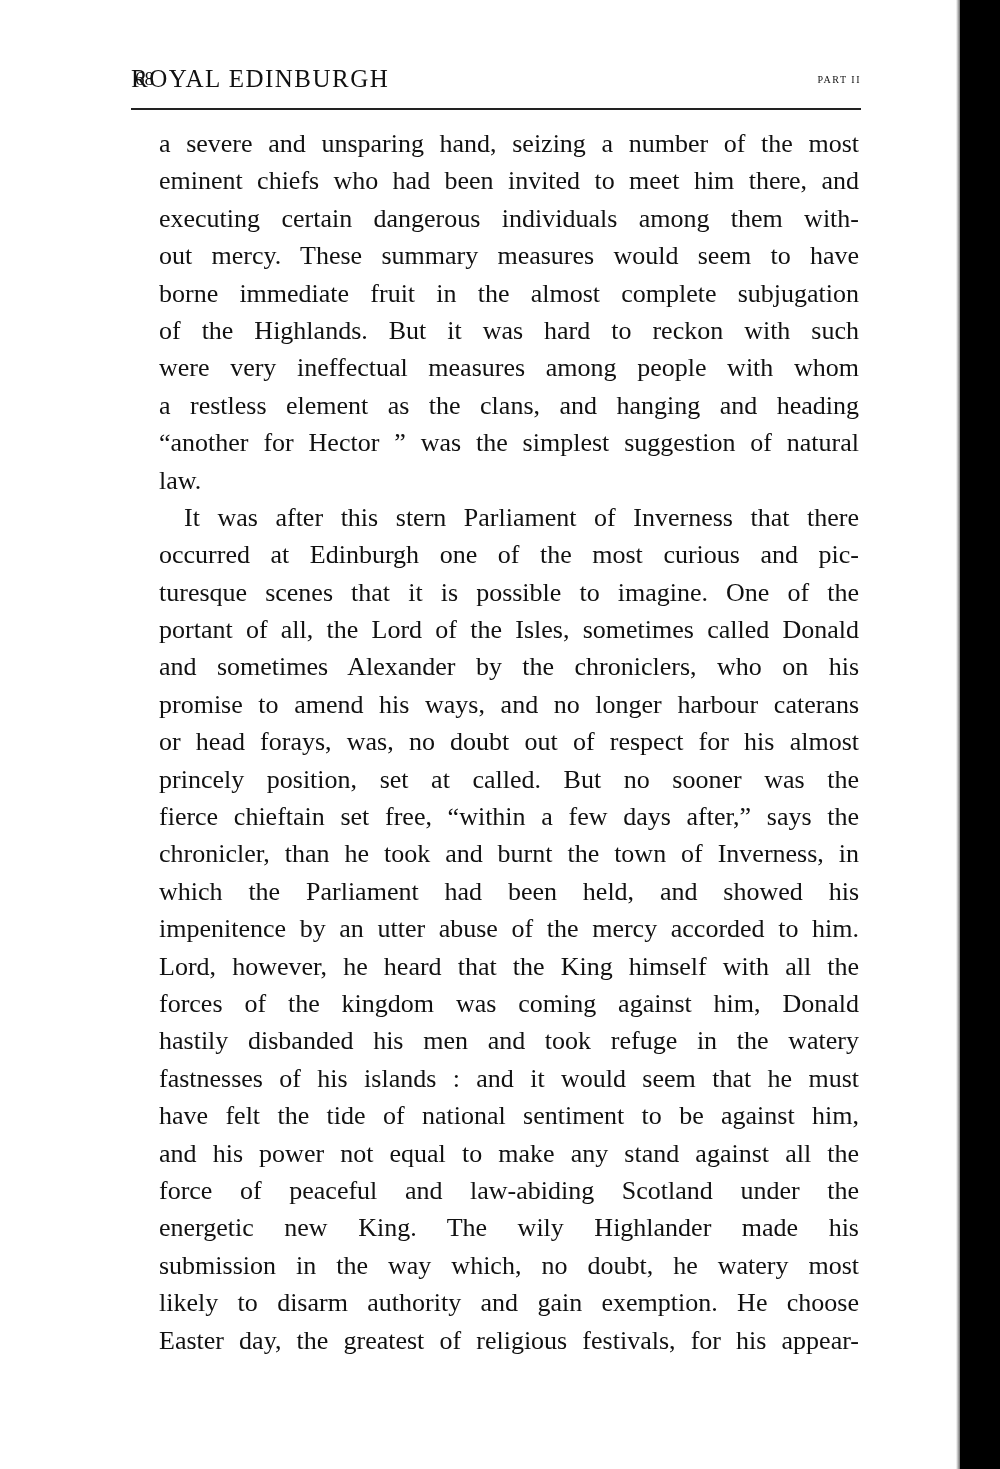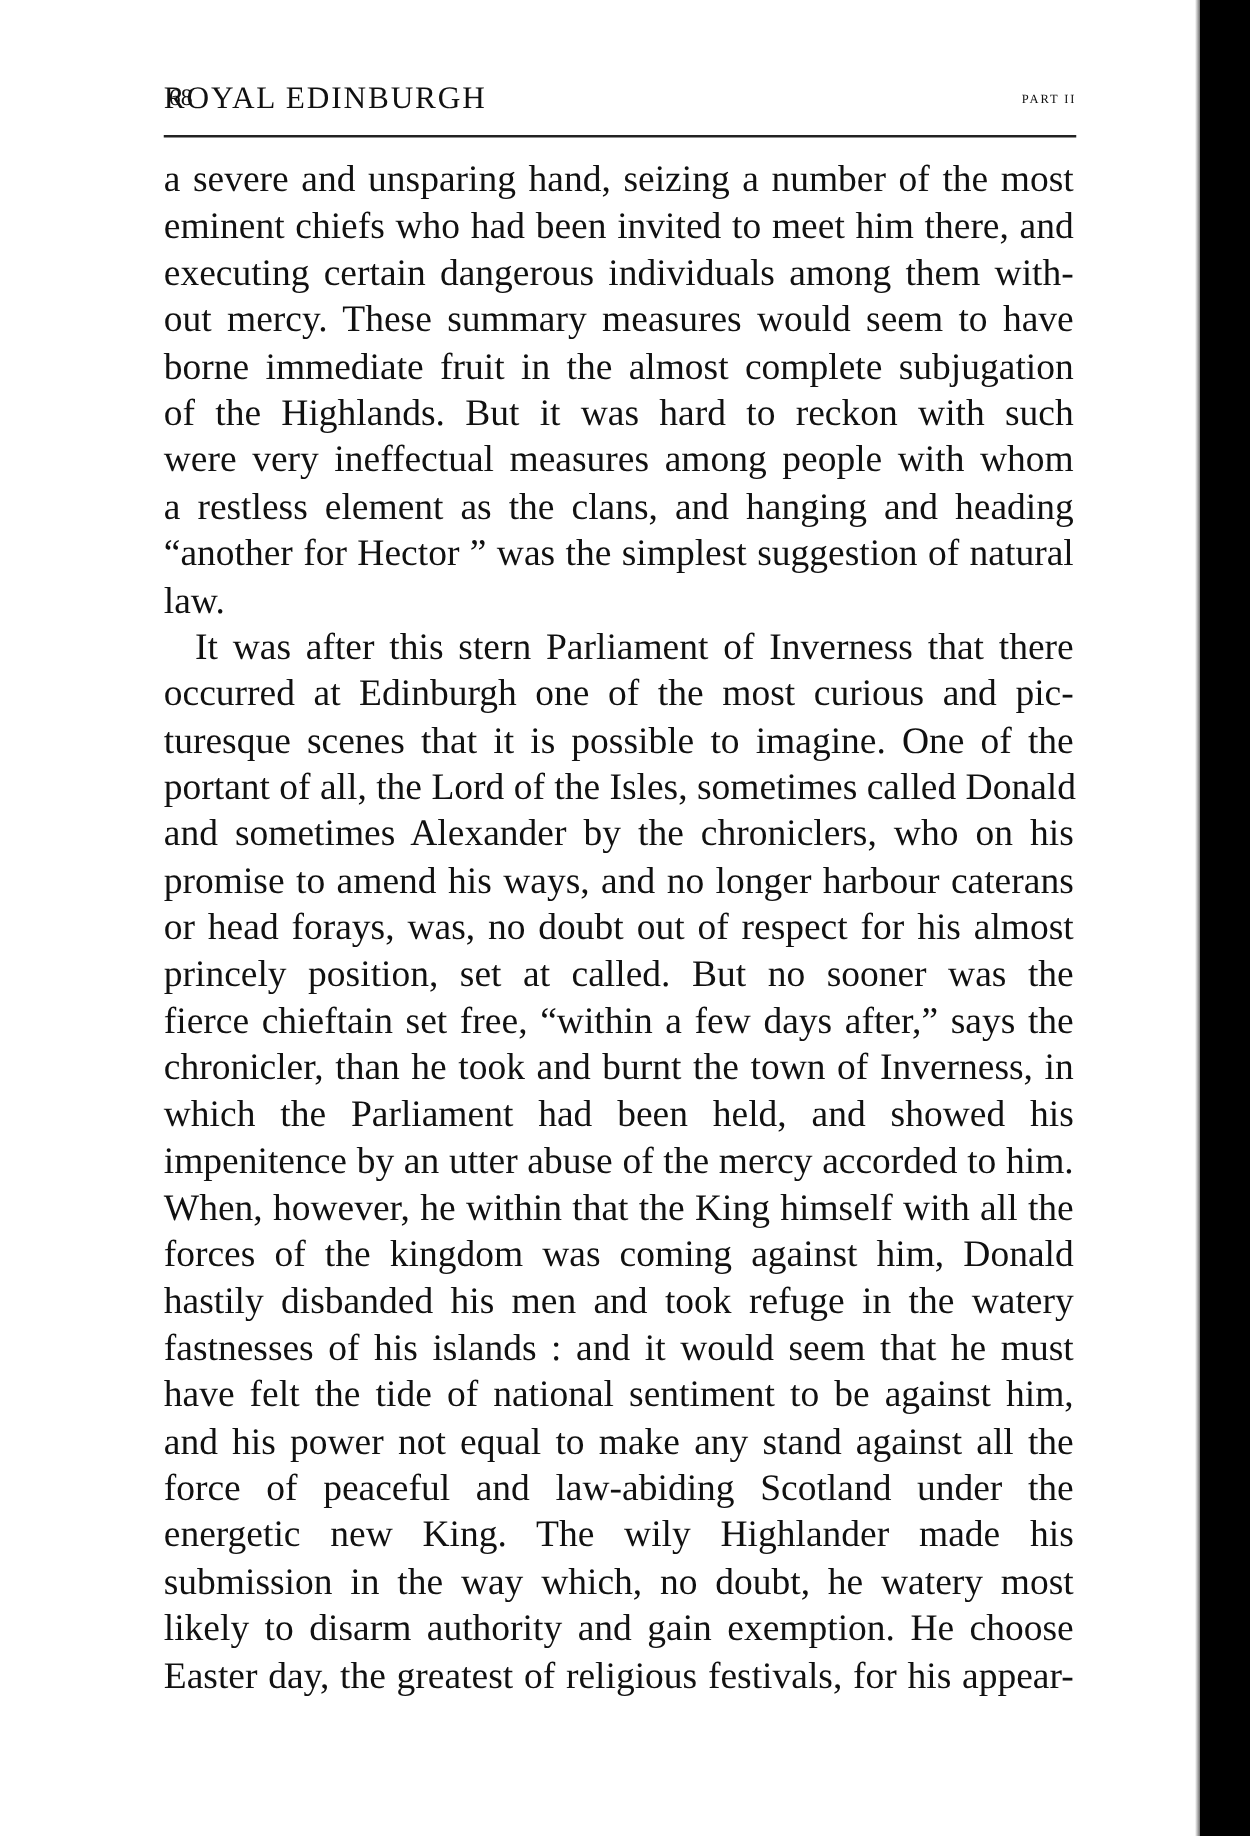--- a/index.html
+++ b/index.html
@@ -67,25 +67,26 @@
     .body-text {
       position: absolute;
       left: 131px;
       top: 125px;
       width: 728px;
     }
     .line {
       display: block;
       height: 37.4px;
       line-height: 37.4px;
-      font-size: 30px;
+      font-size: 26px;
       white-space: nowrap;
       text-align: justify;
       text-align-last: justify;
       overflow: visible;
+      margin-left: 28px;
     }
     .line.last {
       text-align-last: left;
     }
     .line.indent {
       padding-left: 25px;
     }
     .binding-edge {
       position: absolute;
       top: 0;
@@ -135,21 +136,21 @@
       <span class="line">turesque scenes that it is possible to imagine.  One of the</span>
       <span class="line">portant of all, the Lord of the Isles, sometimes called Donald</span>
       <span class="line">and sometimes Alexander by the chroniclers, who on his</span>
       <span class="line">promise to amend his ways, and no longer harbour caterans</span>
       <span class="line">or head forays, was, no doubt out of respect for his almost</span>
       <span class="line">princely position, set at called.  But no sooner was the</span>
       <span class="line">fierce chieftain set free, “within a few days after,” says the</span>
       <span class="line">chronicler, than he took and burnt the town of Inverness, in</span>
       <span class="line">which the Parliament had been held, and showed his</span>
       <span class="line">impenitence by an utter abuse of the mercy accorded to him.</span>
-      <span class="line">When, however, he within that the King himself with all the</span>
+      <span class="line">Lord, however, he heard that the King himself with all the</span>
       <span class="line">forces of the kingdom was coming against him, Donald</span>
       <span class="line">hastily disbanded his men and took refuge in the watery</span>
       <span class="line">fastnesses of his islands : and it would seem that he must</span>
       <span class="line">have felt the tide of national sentiment to be against him,</span>
       <span class="line">and his power not equal to make any stand against all the</span>
       <span class="line">force of peaceful and law-abiding Scotland under the</span>
       <span class="line">energetic new King.  The wily Highlander made his</span>
       <span class="line">submission in the way which, no doubt, he watery most</span>
       <span class="line">likely to disarm authority and gain exemption.  He choose</span>
       <span class="line">Easter day, the greatest of religious festivals, for his appear-</span>

